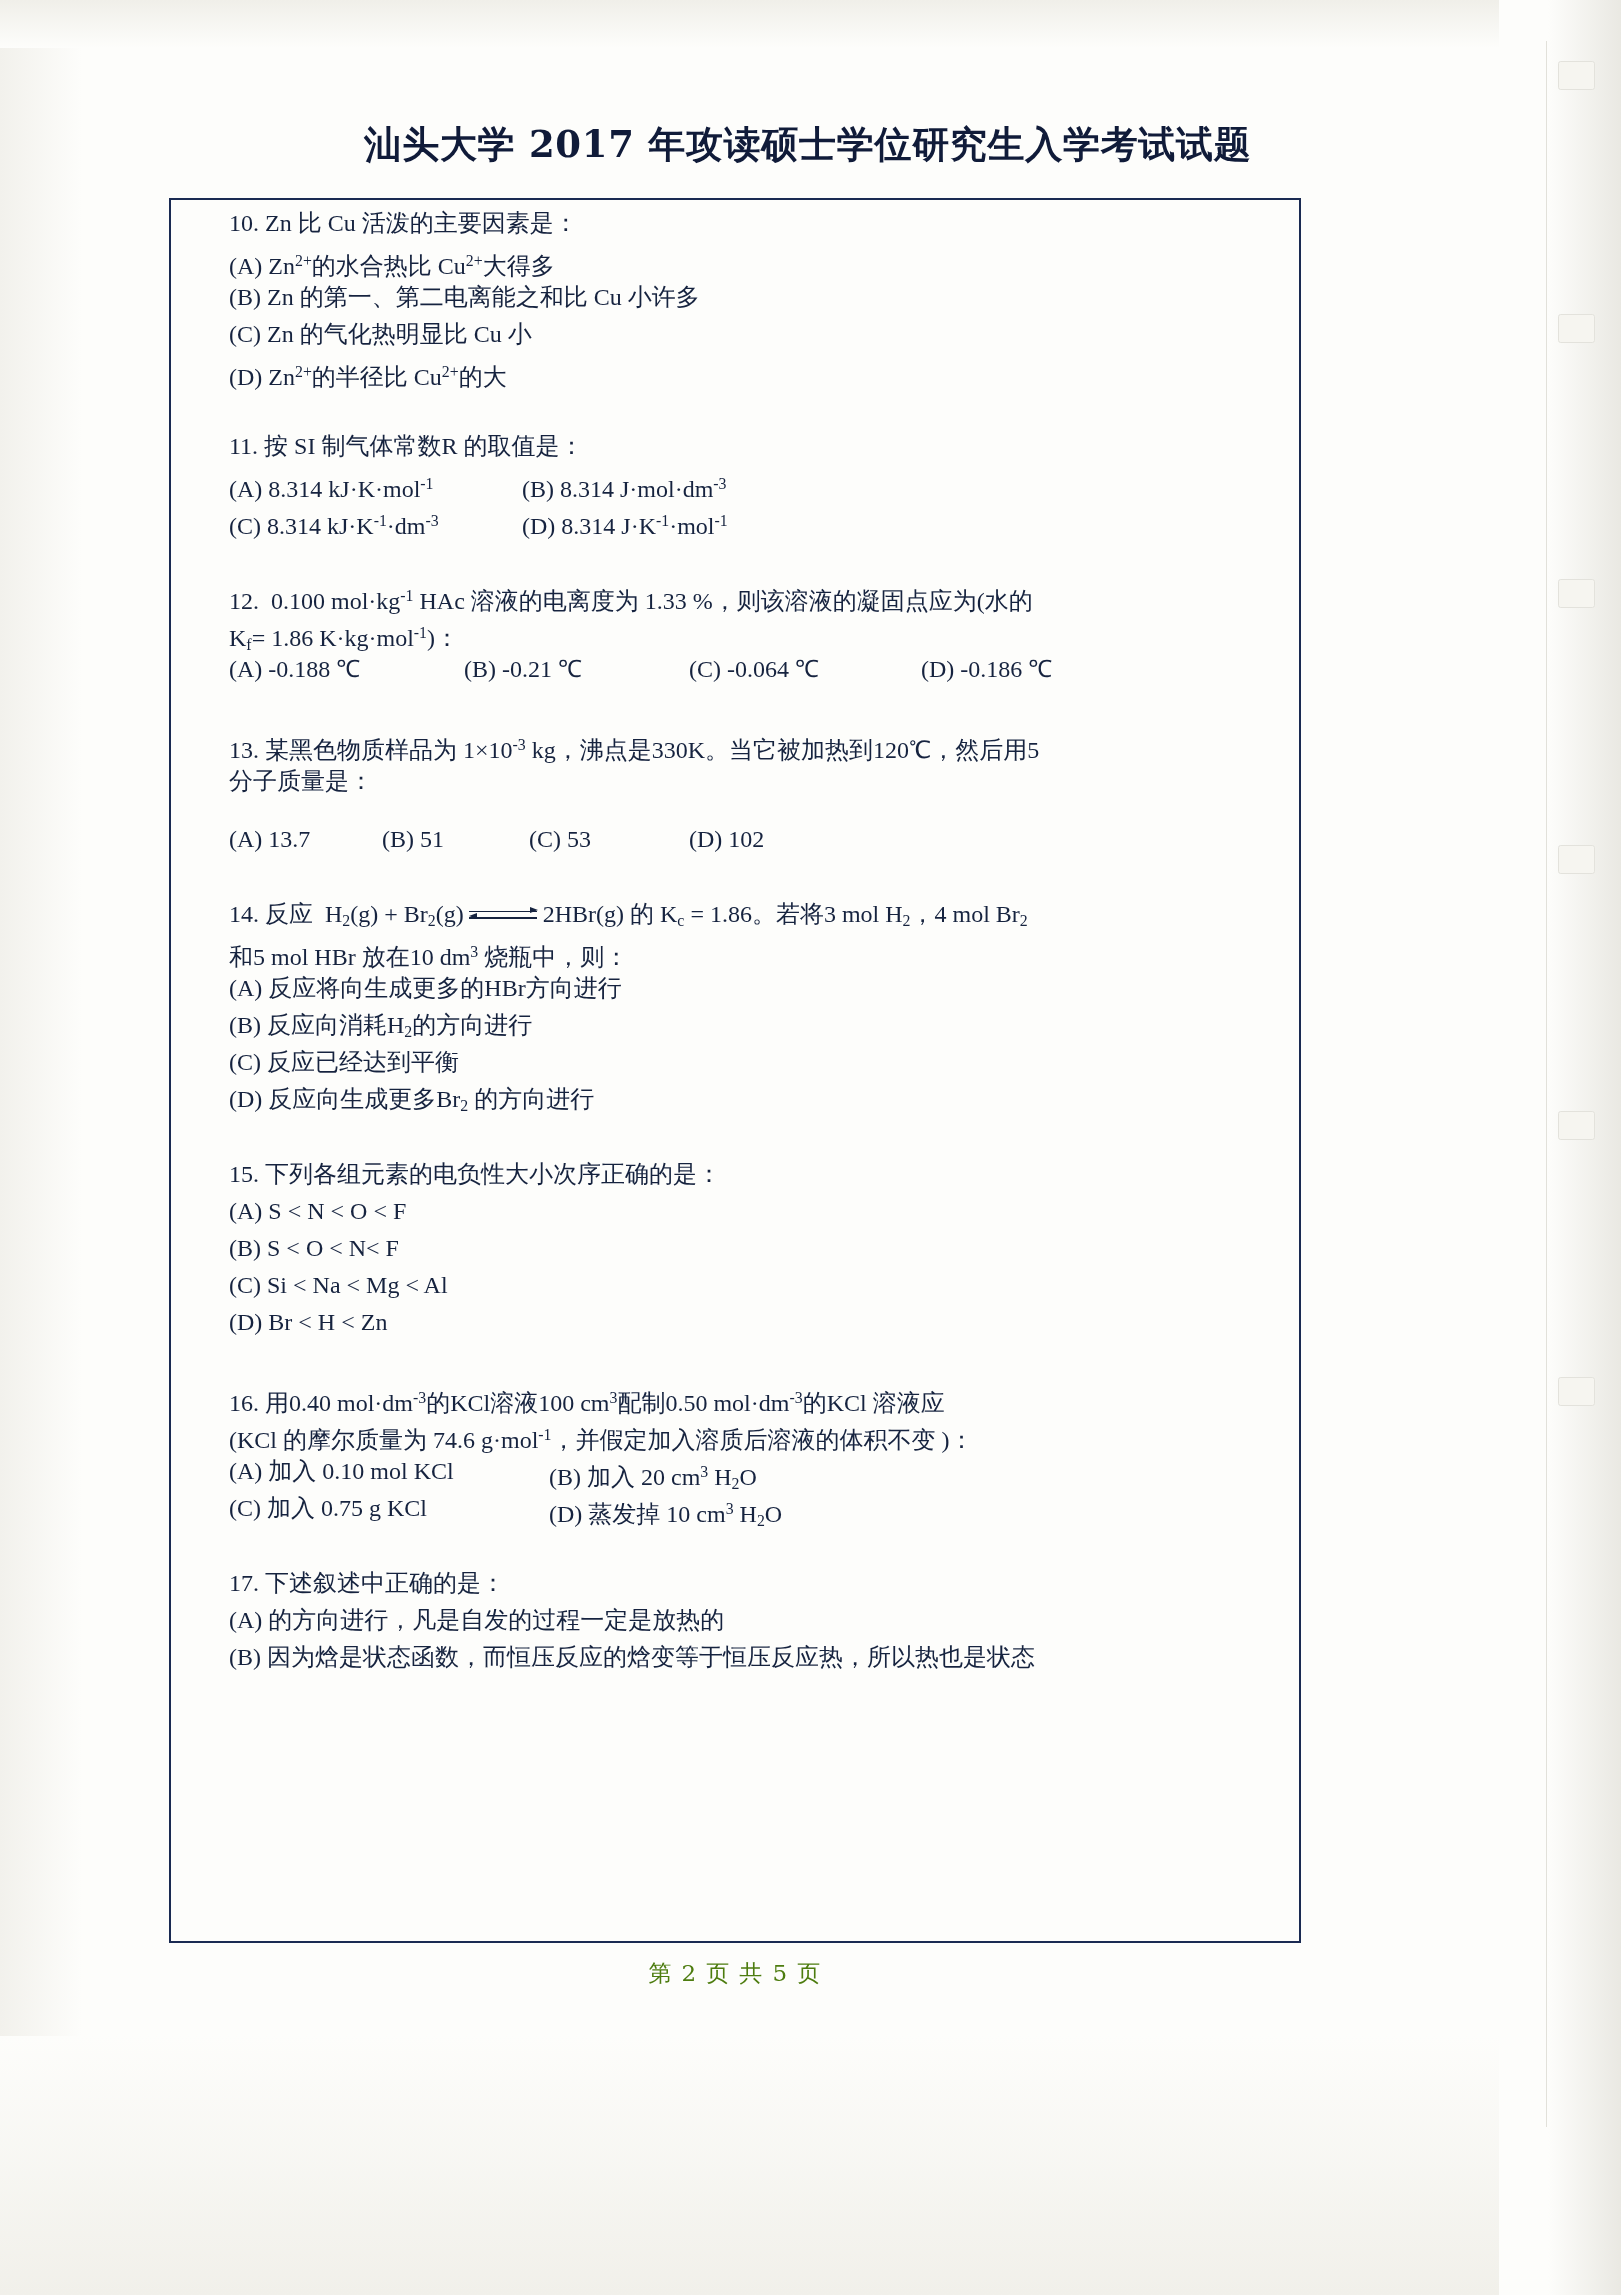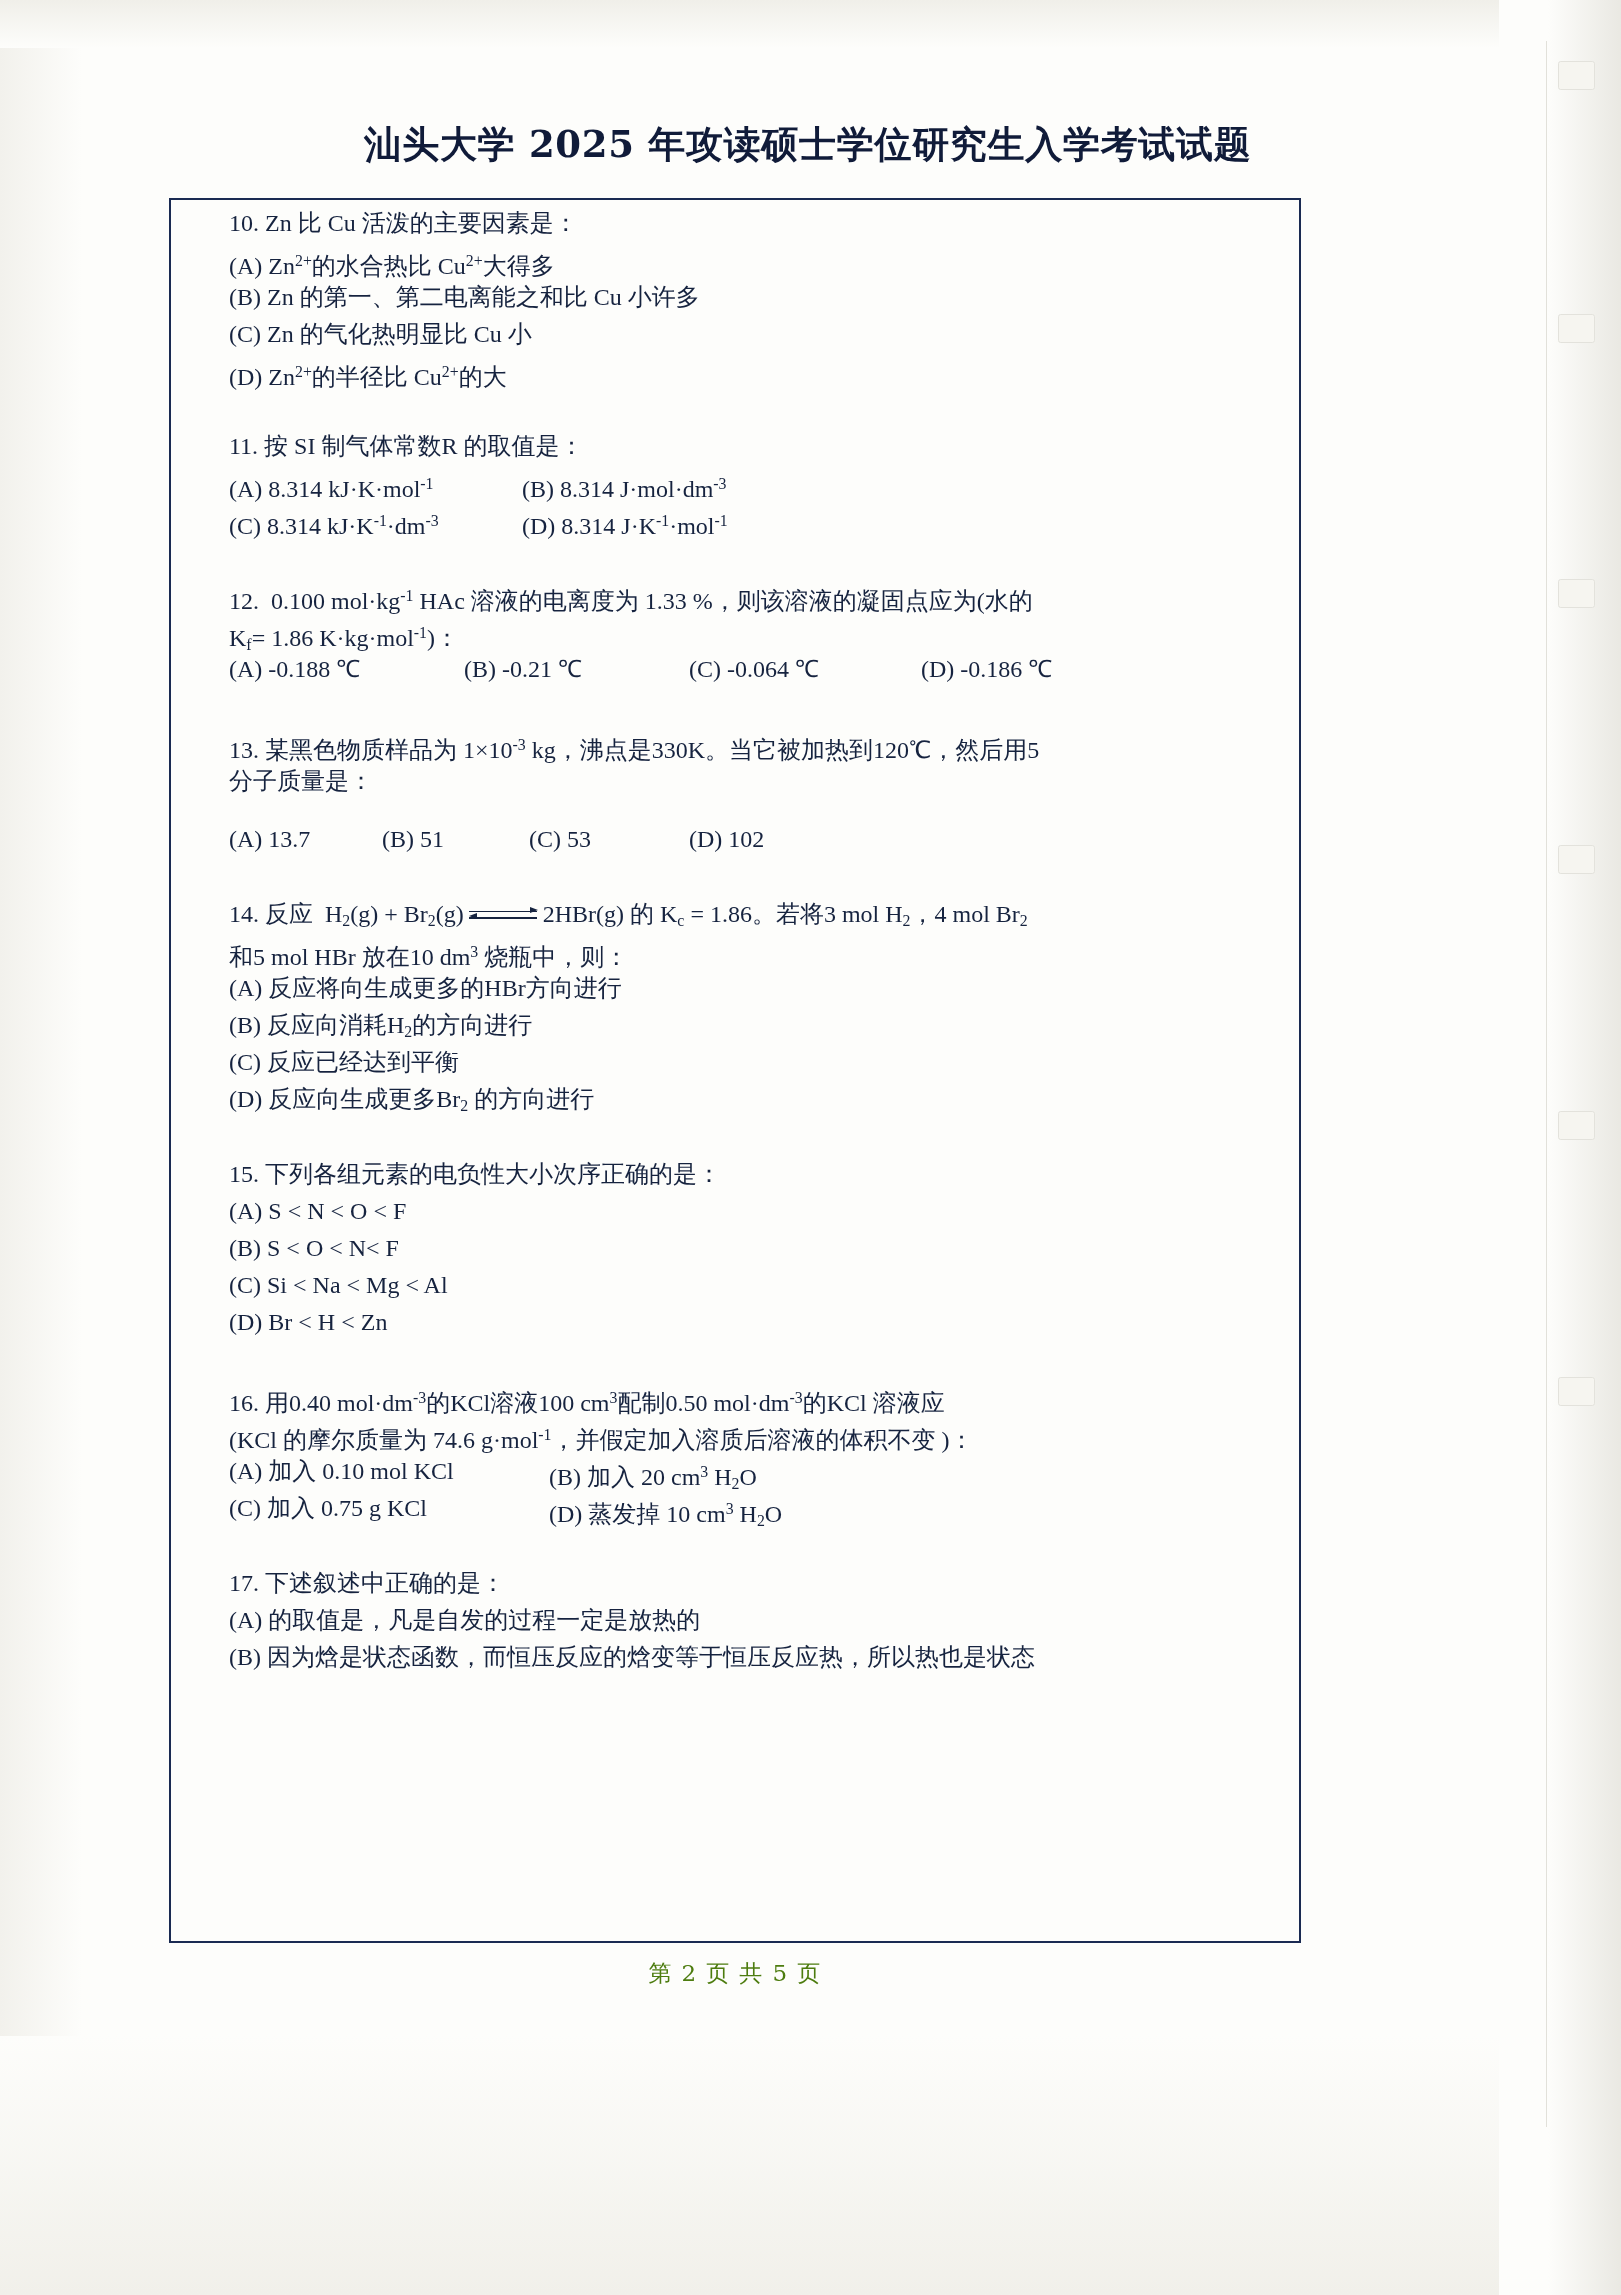--- a/index.html
+++ b/index.html
@@ -172,21 +172,21 @@
   <div class="scan-shade-bottom"></div>
   <div class="scan-edge-right"></div>
   <div class="hole-col"></div>
   <div class="punch" style="top:61px;"></div>
   <div class="punch" style="top:314px;"></div>
   <div class="punch" style="top:579px;"></div>
   <div class="punch" style="top:845px;"></div>
   <div class="punch" style="top:1111px;"></div>
   <div class="punch" style="top:1377px;"></div>
 
-  <div class="title">汕头大学 2025 年攻读硕士学位研究生入学考试试题</div>
+  <div class="title">汕头大学 2017 年攻读硕士学位研究生入学考试试题</div>
 
   <div class="frame"></div>
 
   <div class="content">
 
     <div class="q">
       <div class="line">10. Zn 比 Cu 活泼的主要因素是：</div>
       <div class="line">(A) Zn<sup>2+</sup>的水合热比 Cu<sup>2+</sup>大得多</div>
       <div class="line">(B) Zn 的第一、第二电离能之和比 Cu 小许多</div>
       <div class="line">(C) Zn 的气化热明显比 Cu 小</div>
@@ -267,21 +267,21 @@
       <div class="opt-row">
         <span style="width:320px;">(C) 加入 0.75 g KCl</span>
         <span>(D) 蒸发掉 10 cm<sup>3</sup> H<sub>2</sub>O</span>
       </div>
     </div>
 
     <div class="gap-lg"></div>
 
     <div class="q">
       <div class="line">17. 下述叙述中正确的是：</div>
-      <div class="line">(A) 的取值是，凡是自发的过程一定是放热的</div>
+      <div class="line">(A) 的方向进行，凡是自发的过程一定是放热的</div>
       <div class="line">(B) 因为焓是状态函数，而恒压反应的焓变等于恒压反应热，所以热也是状态</div>
     </div>
 
   </div>
 
   <div class="footer">第 2 页 共 5 页</div>
 </div>
 
 
 </body></html>

